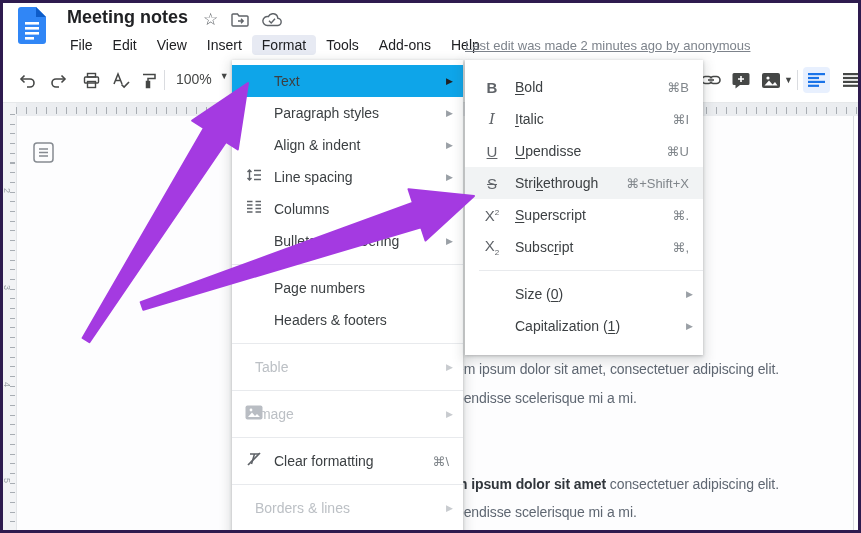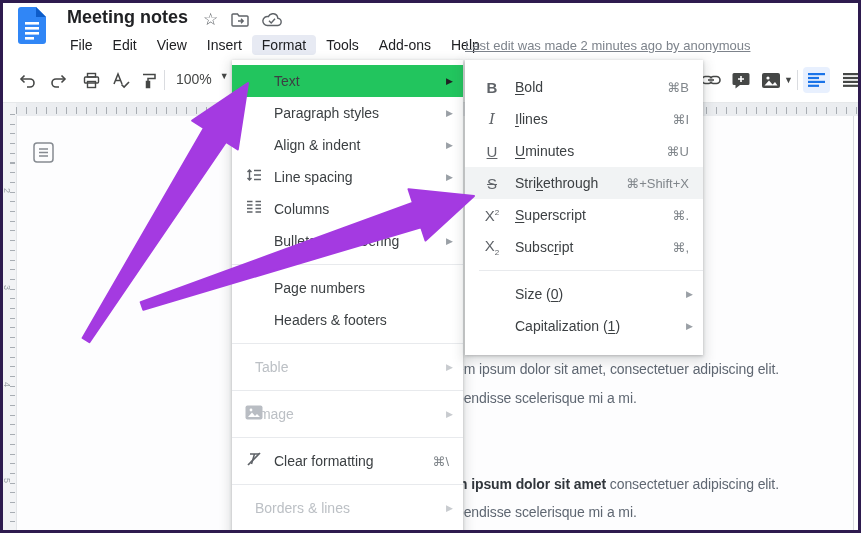--- a/index.html
+++ b/index.html
@@ -34,21 +34,21 @@
   .outline-ic{position:absolute;left:33px;top:142px;z-index:3;}
   
   .dtxt{position:absolute;z-index:3;font-size:14px;letter-spacing:-0.1px;color:#5f6772;white-space:nowrap;}
   .dtxt b{color:#31363c;font-weight:700;}
   .sel-highlight{position:absolute;left:688px;top:293px;width:129px;height:26px;background:#e3e4e5;z-index:3;display:flex;align-items:center;padding-left:15px;box-sizing:border-box;font-size:14px;color:#5f6772;white-space:nowrap;}
   
   .menu{position:absolute;background:#fff;z-index:10;box-shadow:0 1px 3px rgba(60,64,67,.3),0 4px 10px 3px rgba(60,64,67,.15);}
   .format-menu{left:232px;top:60px;width:231px;height:473px;padding-top:5px;box-sizing:border-box;overflow:hidden;}
   .text-submenu{left:465px;top:60px;width:238px;height:295px;padding-top:11px;box-sizing:border-box;z-index:11;}
   .mi{position:relative;height:32px;display:flex;align-items:center;}
-  .mi.active{background:#22c55e;}
+  .mi.active{background:#0ea5e9;}
   .mi .ic{position:absolute;left:10px;width:24px;text-align:center;color:#5f6368;}
   .mi .lbl{margin-left:42px;font-size:14px;color:#3c4043;}
   .mi .arr{position:absolute;right:10px;font-size:9px;color:#9aa0a6;}
   .mi .arr.dark{color:#202124;}
   .mi .sc{position:absolute;right:14px;font-size:13px;color:#80868b;}
   .mi.disabled .lbl{color:#bcc0c5;margin-left:23px;}
   .mi.disabled .arr{color:#c8cbcf;}
   .divider{border-top:1px solid #e8eaed;margin:7px 0;}
   .smi{position:relative;height:32px;display:flex;align-items:center;}
   .smi.active{background:#f1f3f4;}
@@ -284,26 +284,26 @@
   </div>
 
   <div class="menu text-submenu">
     <div class="smi">
       <span class="ic ic-b">B</span>
       <span class="lbl"><span></span><span class="mn">B</span><span>old</span></span>
       <span class="sc">⌘B</span>
     </div>
     <div class="smi">
       <span class="ic ic-i">I</span>
-      <span class="lbl"><span></span><span class="mn">I</span><span>lines</span></span>
+      <span class="lbl"><span></span><span class="mn">I</span><span>talic</span></span>
       <span class="sc">⌘I</span>
     </div>
     <div class="smi">
       <span class="ic ic-u">U</span>
-      <span class="lbl"><span></span><span class="mn">U</span><span>minutes</span></span>
+      <span class="lbl"><span></span><span class="mn">U</span><span>pendisse</span></span>
       <span class="sc">⌘U</span>
     </div>
     <div class="smi active">
       <span class="ic ic-s">S</span>
       <span class="lbl"><span>Stri</span><span class="mn">k</span><span>ethrough</span></span>
       <span class="sc">⌘+Shift+X</span>
     </div>
     <div class="smi">
       <span class="ic ic-x"><span>X</span><sup>2</sup></span>
       <span class="lbl"><span></span><span class="mn">S</span><span>uperscript</span></span>

